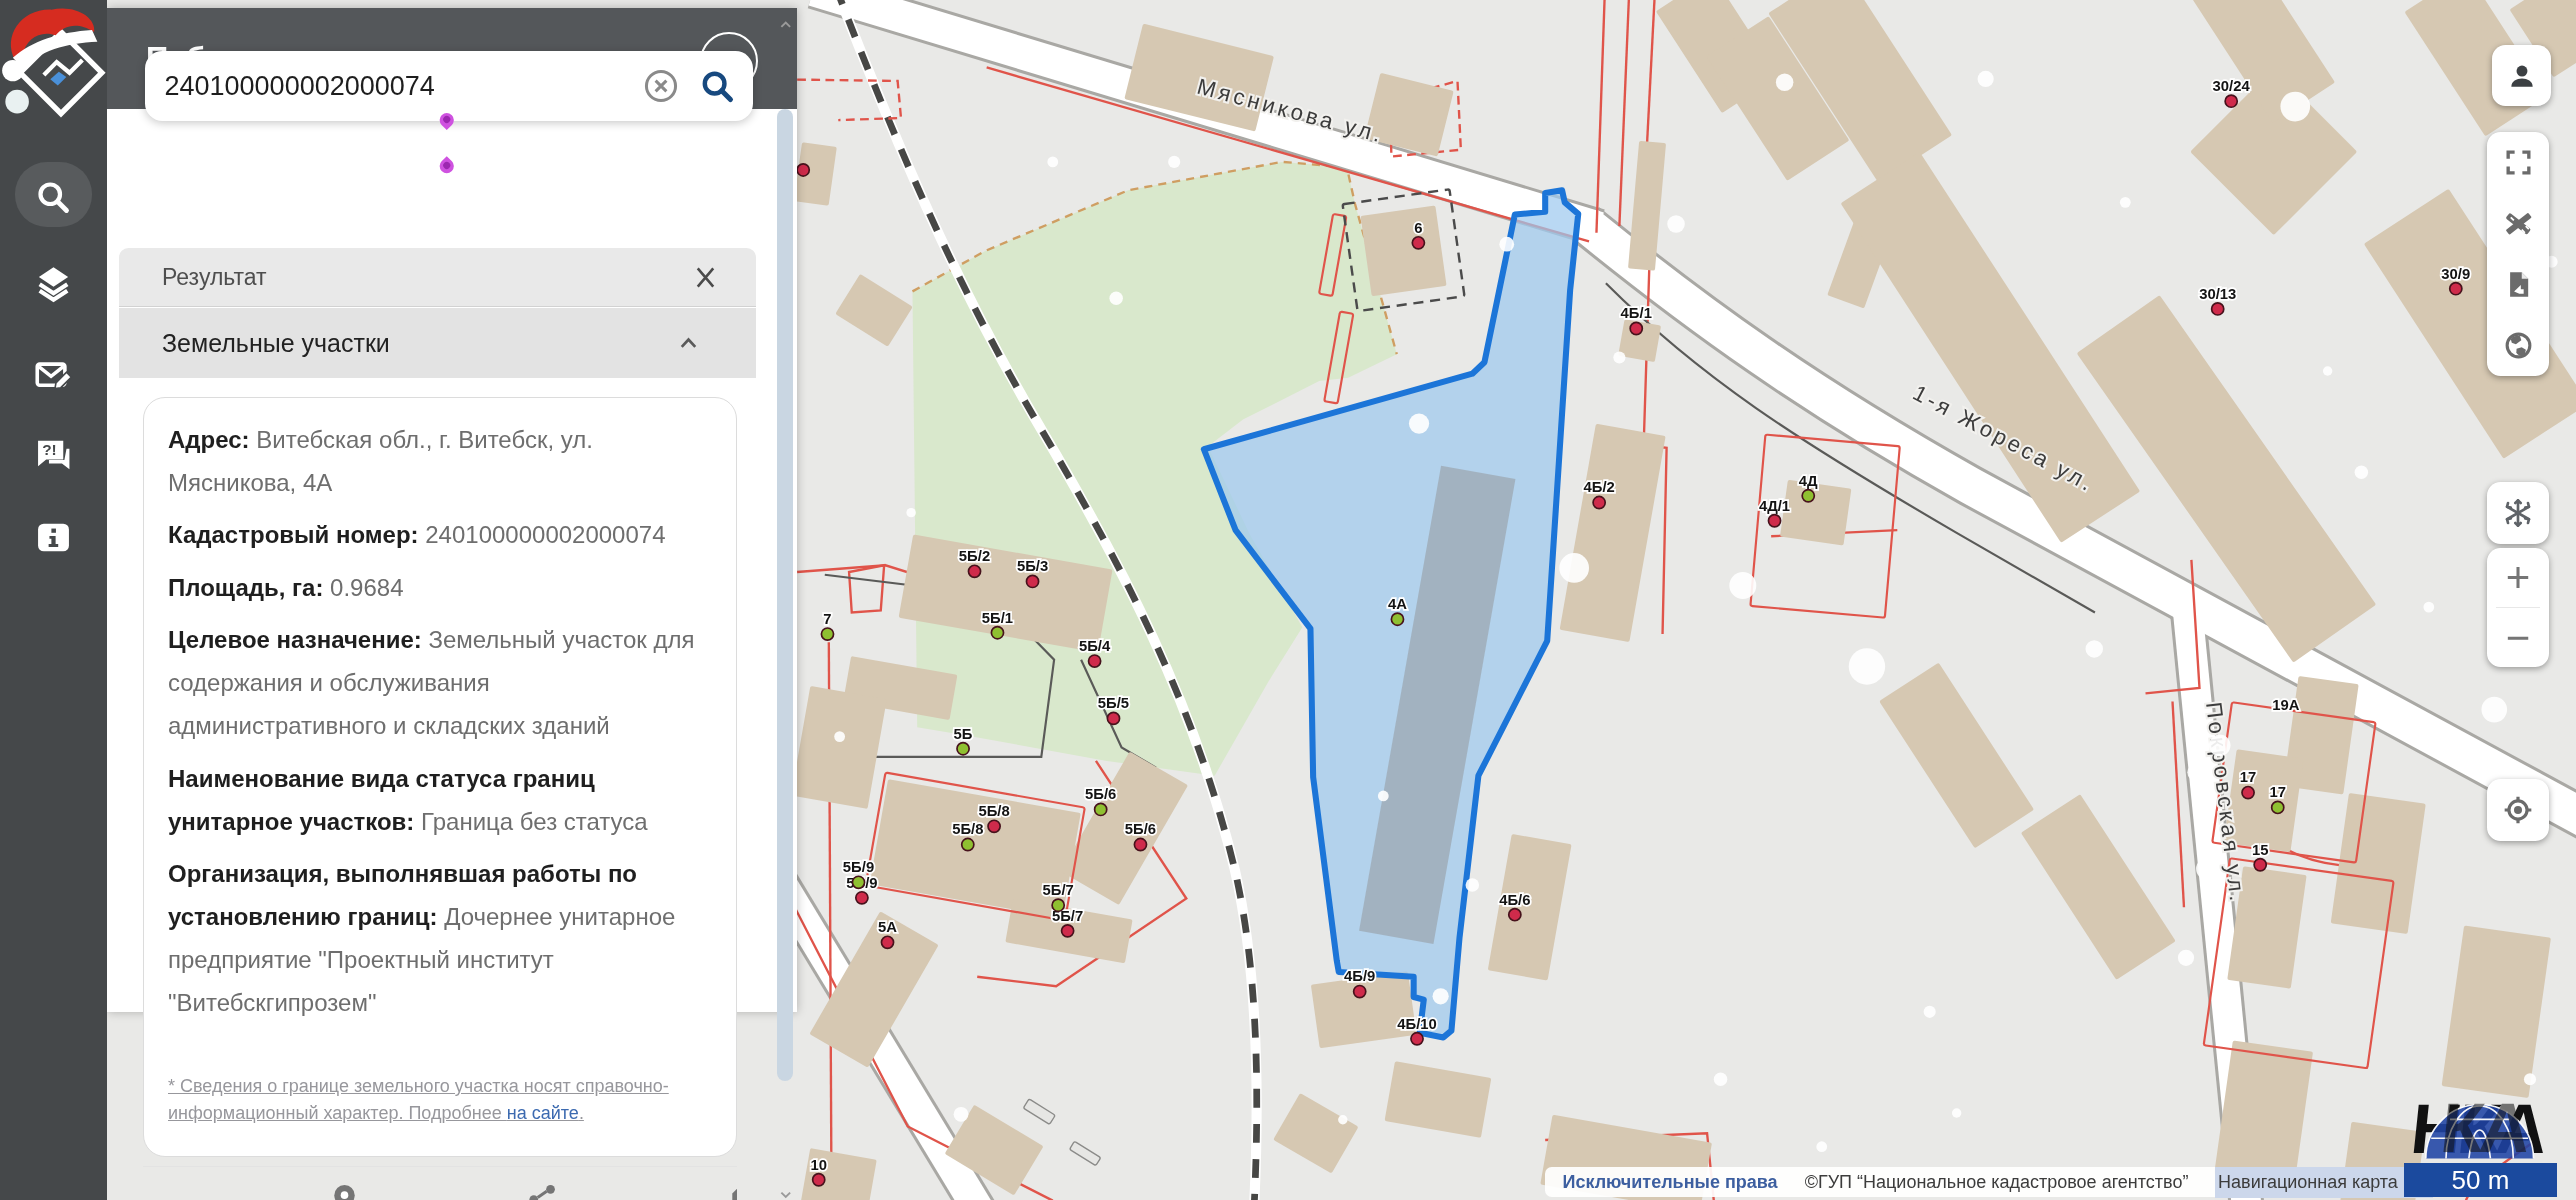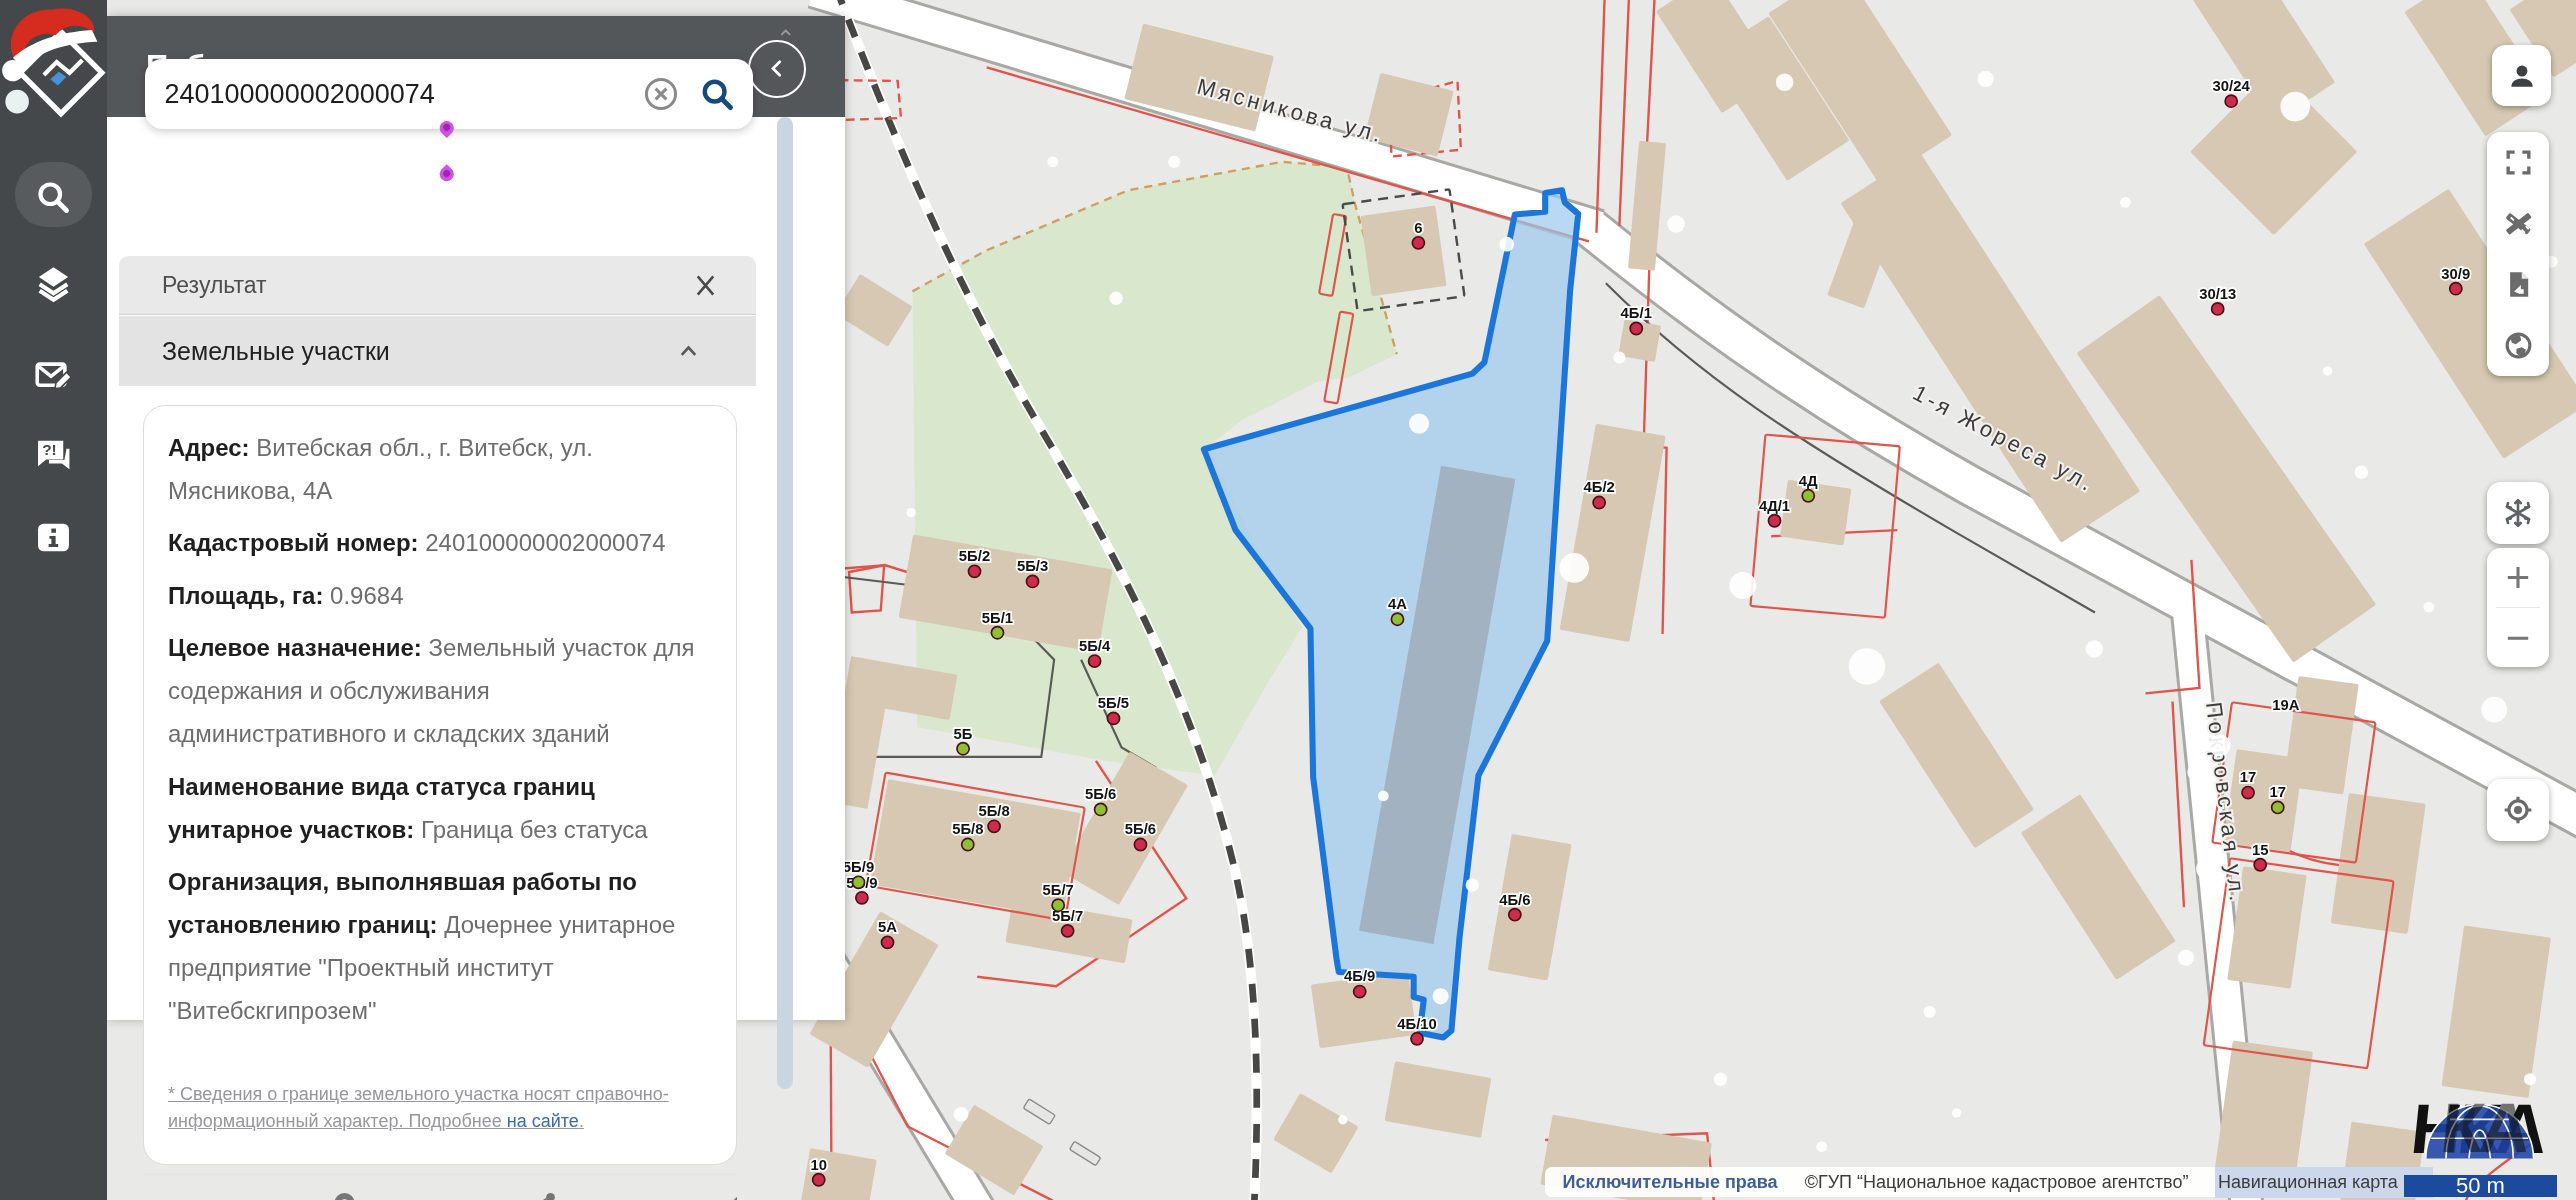--- a/index.html
+++ b/index.html
@@ -8,21 +8,21 @@
 
   
   .rail{position:absolute;left:0;top:0;width:107px;height:1200px;background:#45484a;z-index:40;}
   .logo{position:absolute;left:0;top:0;width:107px;height:118px;}
   .rail-item{position:absolute;left:0;width:107px;height:81px;display:flex;align-items:center;justify-content:center;cursor:pointer;}
   .rail-item svg{width:39px;height:39px;}
   .rail-item.active::before{content:"";position:absolute;left:15px;top:5.4px;width:77px;height:65px;background:#585b5d;border-radius:32px;}
   .rail-item > *{position:relative;}
 
   
-  .panel{position:absolute;left:107px;top:16px;width:690px;height:1004px;background:#fff;z-index:30;box-shadow:1.3px 0 9.4px rgba(0,0,0,.25);padding-left:48px;}
+  .panel{position:absolute;left:107px;top:8px;width:690px;height:1004px;background:#fff;z-index:30;box-shadow:1.3px 0 9.4px rgba(0,0,0,.25);}
   .phead{position:absolute;left:0;top:0;width:100%;height:101px;background:#54575a;display:flex;align-items:center;}
   .ptitle{color:#fff;font-size:31px;font-weight:bold;margin-left:39px;letter-spacing:0.3px;}
   .collapse{position:absolute;right:39px;top:23.6px;width:54px;height:54px;border:2px solid #fff;border-radius:50%;display:flex;align-items:center;justify-content:center;cursor:pointer;}
   .searchbox{position:absolute;left:38px;top:43px;width:608px;height:70px;background:#fff;border-radius:17.5px;box-shadow:0 2px 9.4px rgba(0,0,0,.22);display:flex;align-items:center;}
   .searchbox input{border:none;outline:none;font-size:27px;color:#1e1e1e;margin-left:17.5px;flex:1;font-family:"Liberation Sans",sans-serif;background:transparent;}
   .sb-ico{width:38px;height:38px;margin-right:17.5px;cursor:pointer;flex:none;}
   .handle{position:absolute;width:13.5px;height:13.5px;background:#cf52e0;z-index:5;}
   .handle.top{left:333px;top:105px;border-radius:50% 50% 0 50%;transform:rotate(45deg);}
   .handle.bot{left:333px;top:151px;border-radius:0 50% 50% 50%;transform:rotate(45deg);}
   .handle::after{content:"";position:absolute;left:3.4px;top:3.4px;width:6.7px;height:6.7px;border-radius:50%;background:#9c27b0;}
@@ -60,21 +60,21 @@
   .btngroup .gbtn{width:62px;height:61px;display:flex;align-items:center;justify-content:center;cursor:pointer;}
   .btngroup .gbtn svg{width:31px;height:31px;}
   .zbtn{width:62px;height:59px;display:flex;align-items:center;justify-content:center;font-size:42px;color:#757575;cursor:pointer;}
   .zdiv{height:1.3px;background:#e8e8e8;margin:0 9.4px;}
 
   
   .attrib{position:absolute;left:748px;bottom:2.7px;height:30px;background:rgba(255,255,255,.92);border-radius:6.7px 0 0 6.7px;display:flex;align-items:center;font-size:18px;color:#3c3c3c;z-index:22;padding-left:17.5px;}
   .attrib .link{color:#3d5fa0;cursor:pointer;margin-right:27px;font-weight:bold;}
   .attrib .cr{margin-right:27px;}
   .navchip{background:#ccd7eb;padding:4.7px 6.7px 4.7px 2.7px;}
-  .scalebox{position:absolute;left:1607px;bottom:2.7px;width:153px;height:22px;background:#1b4a9e;color:#fff;font-size:22px;display:flex;align-items:center;justify-content:center;z-index:22;}
+  .scalebox{position:absolute;left:1607px;bottom:2.7px;width:153px;height:34px;background:#1b4a9e;color:#fff;font-size:26px;display:flex;align-items:center;justify-content:center;z-index:22;}
   .nka{position:absolute;left:1614px;bottom:35px;width:136px;height:82px;z-index:21;}
 </style>
 </head>
 <body>
 
 <div class="wrap">
 
   <div class="rail">
     <div class="logo">
       <svg viewBox="0 0 100 110">

